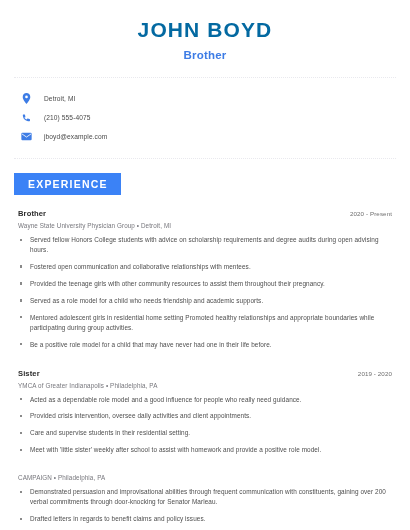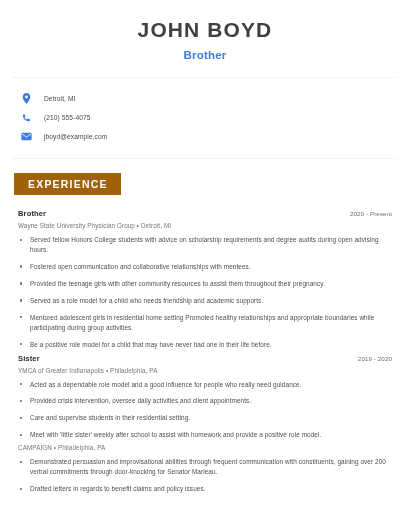--- a/index.html
+++ b/index.html
@@ -27,21 +27,21 @@
 
   
   .header {
     padding-top: 18px;
     text-align: center;
   }
   .full-name {
     font-size: 21px;
     font-weight: bold;
     letter-spacing: 1.1px;
-    color: #404040;
+    color: #0369a1;
     line-height: 1.15;
   }
   .job-title {
     margin-top: 7px;
     font-size: 11.5px;
     font-weight: bold;
     color: #3d7ce5;
     letter-spacing: 0.2px;
   }
 
@@ -79,32 +79,32 @@
     font-size: 6.6px;
     color: #4a4a4a;
     letter-spacing: 0.1px;
     white-space: nowrap;
   }
 
   
   .section { margin-top: 0; }
   .badge {
     display: inline-block;
-    background: #a16207;
+    background: #3b82f6;
     color: #ffffff;
     font-size: 10.5px;
     font-weight: bold;
     letter-spacing: 1.2px;
     padding: 5px 13px 5px 14px;
     margin-top: 14px;
   }
 
   
   .entries { padding: 0 4px; }
-  .entry { margin-top: 4px; }
+  .entry { margin-top: 19px; }
   .entry:first-child { margin-top: 14px; }
 
   .entry-top {
     display: flex;
     align-items: baseline;
     justify-content: space-between;
   }
   .entry-role {
     font-size: 7.6px;
     font-weight: bold;

